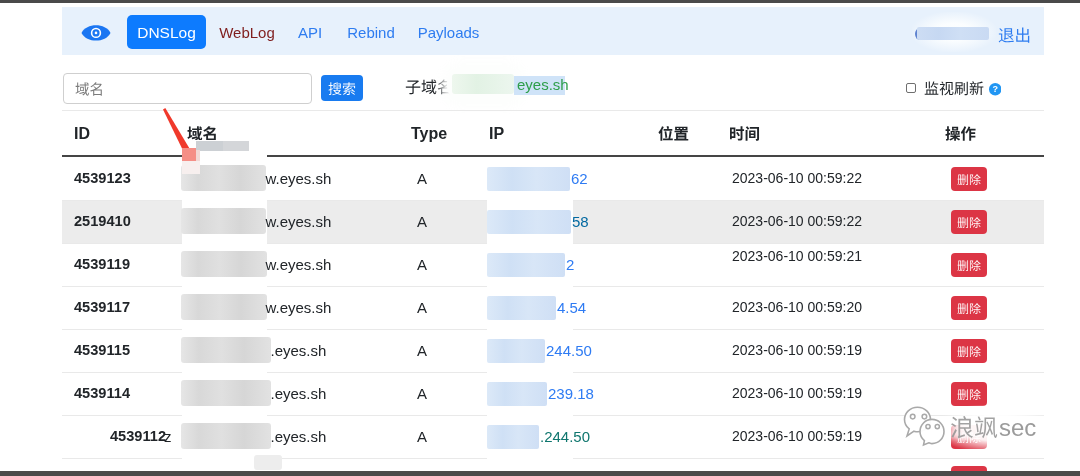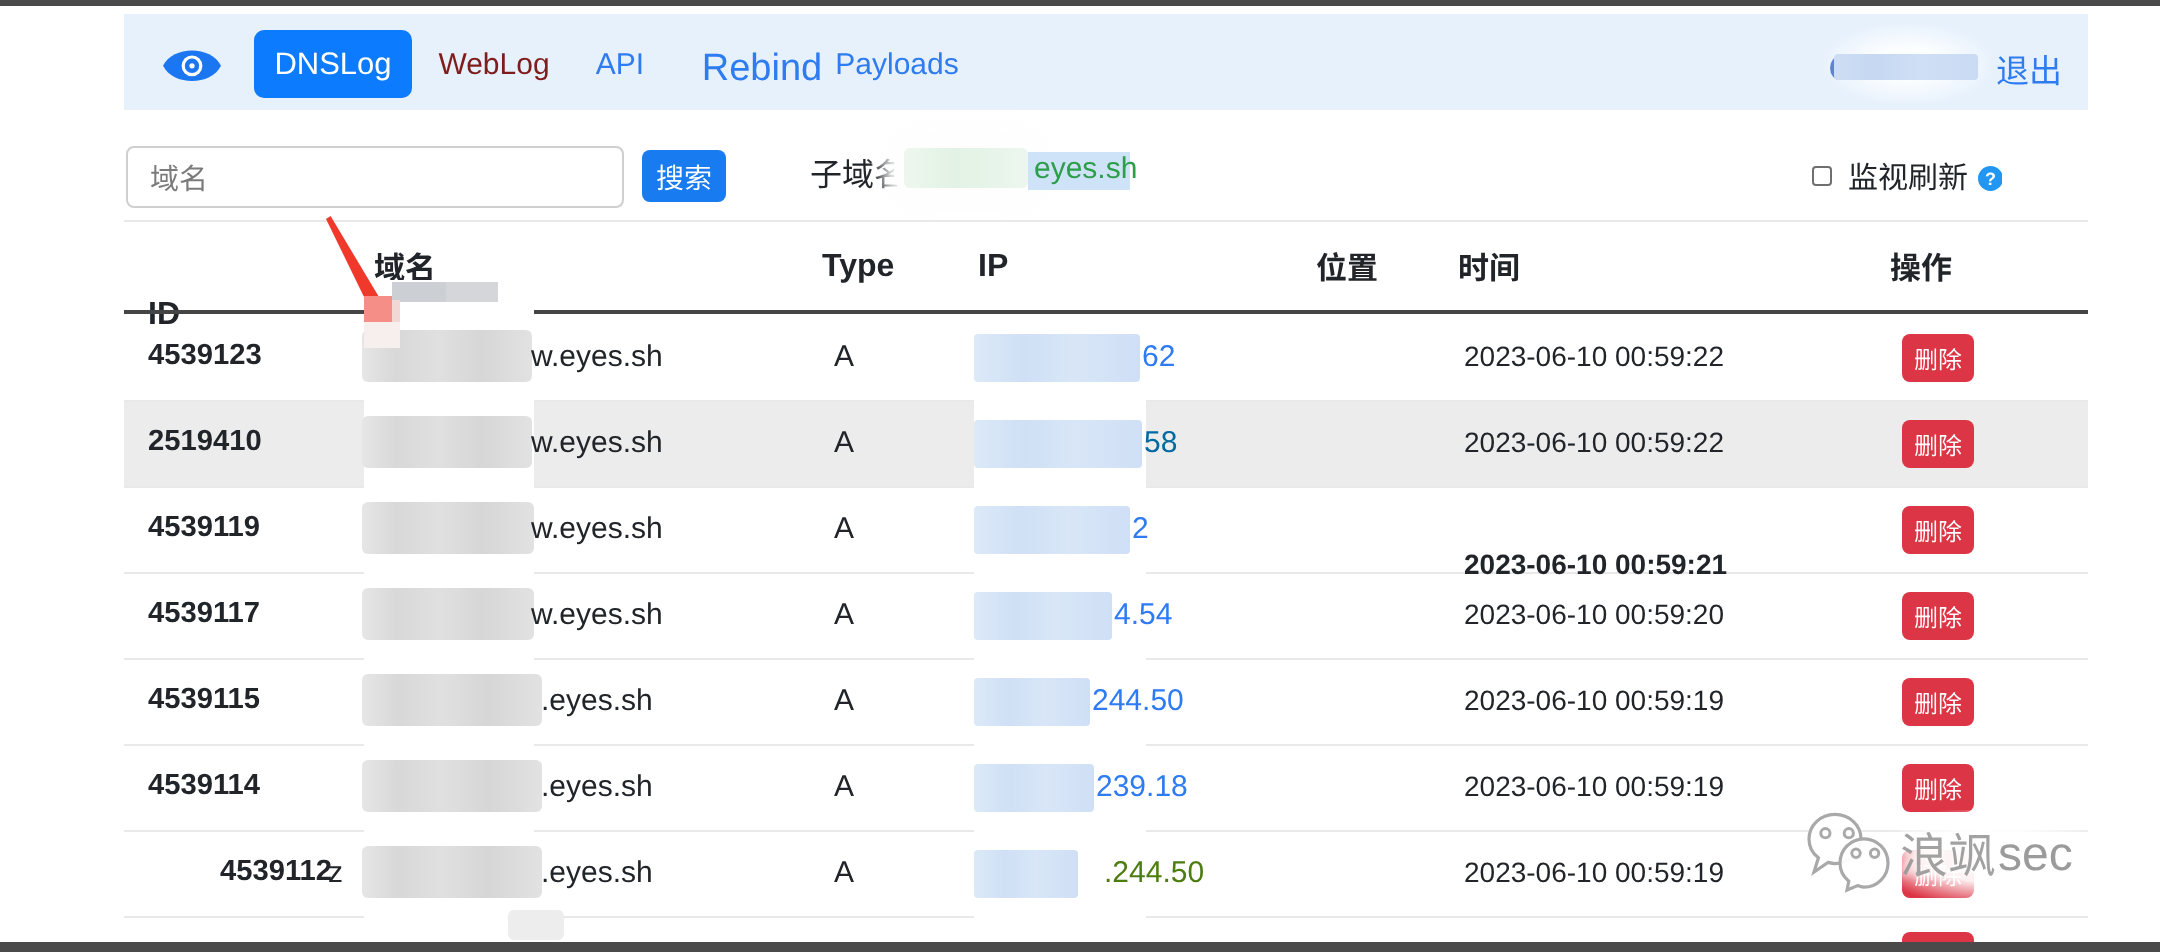--- a/index.html
+++ b/index.html
@@ -16,21 +16,21 @@
 <svg class="abs" style="left:81px;top:24.5px;" width="30" height="16" viewBox="0 0.2 30 15.8">
 <path fill="#1b76f2" d="M0.5,8 C5.5,-2.2 24.5,-2.2 29.5,8 C24.5,18.2 5.5,18.2 0.5,8 Z"></path>
 <circle cx="15" cy="8" r="5.2" fill="#fff"></circle>
 <circle cx="15" cy="8" r="3.6" fill="#1b76f2"></circle>
 <circle cx="15" cy="8" r="1.3" fill="#fff"></circle>
 </svg>
 <div class="abs" style="left:127px;top:14.5px;width:79px;height:34.5px;background:#0d7bfe;border-radius:5px;"></div>
 <div class="txt" style="left:166.5px;top:24.5px;transform:translateX(-50%);color:#fff;font-size:15.5px;">DNSLog</div>
 <div class="txt" style="left:247px;top:25px;transform:translateX(-50%);color:#7f1d1d;font-size:15px;">WebLog</div>
 <div class="txt" style="left:310px;top:25px;transform:translateX(-50%);color:#2e7cf0;font-size:15px;">API</div>
-<div class="txt" style="left:371px;top:25px;transform:translateX(-50%);color:#2e7cf0;font-size:19px;margin-left:10px;">Rebind</div>
+<div class="txt" style="left:371px;top:25px;transform:translateX(-50%);color:#2e7cf0;font-size:15px;">Rebind</div>
 <div class="txt" style="left:448.5px;top:25px;transform:translateX(-50%);color:#2e7cf0;font-size:15px;">Payloads</div>
 <div class="abs" style="left:912px;top:12px;width:84px;height:40px;background:radial-gradient(ellipse at center, rgba(252,254,255,.95) 30%, rgba(240,248,255,0) 75%);"></div>
 <div class="abs" style="left:914.5px;top:27.5px;width:10px;height:12px;background:#3b66c4;border-radius:50%;opacity:.8;"></div>
 <div class="abs" style="left:917px;top:26.5px;width:72px;height:13px;background:linear-gradient(90deg,#cdddf4,#c6d8f2 30%,#cfdff5 60%,#c9daf3);border-radius:2px;"></div>
 <svg style="position:absolute;left:998px;top:25.5px;" width="33.0" height="18.2" viewBox="0 0 2000 1100">
       <g fill="#2e7cf0" transform="translate(0 930) scale(1 -1)">
         <path transform="translate(0 0)" d="M80 760C135 711 199 641 227 595L288 640C257 686 191 753 138 800ZM780 580V483H467V580ZM780 639H467V733H780ZM384 83C404 96 435 107 644 166C642 180 640 209 641 229L467 184V420H853V795H391V216C391 174 367 154 350 145C362 131 379 101 384 83ZM560 350C667 273 796 160 856 86L912 130C878 170 825 219 767 267C821 298 882 339 933 378L873 422C835 388 773 341 719 306C683 336 646 364 611 388ZM259 484H52V414H188V105C143 88 92 48 41 -2L87 -64C141 -3 193 50 229 50C252 50 284 21 326 -3C395 -43 482 -53 600 -53C696 -53 871 -47 943 -43C945 -22 956 13 964 32C867 21 718 14 602 14C493 14 407 21 342 56C304 78 281 97 259 107Z"></path>
         <path transform="translate(1000 0)" d="M104 341V-21H814V-78H895V341H814V54H539V404H855V750H774V477H539V839H457V477H228V749H150V404H457V54H187V341Z"></path>
       </g>
     </svg>
@@ -66,21 +66,21 @@
         <path transform="translate(1000 0)" d="M450 791V259H523V725H832V259H907V791ZM154 804C190 765 229 710 247 673L308 713C290 748 250 800 211 838ZM637 649V454C637 297 607 106 354 -25C369 -37 393 -65 402 -81C552 -2 631 105 671 214V20C671 -47 698 -65 766 -65H857C944 -65 955 -24 965 133C946 138 921 148 902 163C898 19 893 -8 858 -8H777C749 -8 741 0 741 28V276H690C705 337 709 397 709 452V649ZM63 668V599H305C247 472 142 347 39 277C50 263 68 225 74 204C113 233 152 269 190 310V-79H261V352C296 307 339 250 359 219L407 279C388 301 318 381 280 422C328 490 369 566 397 644L357 671L343 668Z"></path>
         <path transform="translate(2000 0)" d="M647 736V173H718V736ZM847 821V20C847 3 842 -1 826 -2C808 -2 752 -3 693 -1C704 -24 714 -58 718 -79C792 -79 848 -76 878 -64C908 -51 920 -29 920 20V821ZM192 417V30H250V353H346V-78H411V353H515V111C515 101 513 99 503 98C494 98 467 98 430 99C440 82 449 56 451 37C499 37 531 38 552 50C573 61 578 80 578 110V417H515H411V520H574V783H106V445C106 305 101 115 29 -18C46 -26 75 -48 86 -61C163 82 174 296 174 445V520H346V417ZM174 715H503V588H174Z"></path>
         <path transform="translate(3000 0)" d="M360 213C390 163 426 95 442 51L495 83C480 125 444 190 411 240ZM135 235C115 174 82 112 41 68C56 59 82 40 94 30C133 77 173 150 196 220ZM553 744V400C553 267 545 95 460 -25C476 -34 506 -57 518 -71C610 59 623 256 623 400V432H775V-75H848V432H958V502H623V694C729 710 843 736 927 767L866 822C794 792 665 762 553 744ZM214 827C230 799 246 765 258 735H61V672H503V735H336C323 768 301 811 282 844ZM377 667C365 621 342 553 323 507H46V443H251V339H50V273H251V18C251 8 249 5 239 5C228 4 197 4 162 5C172 -13 182 -41 184 -59C233 -59 267 -58 290 -47C313 -36 320 -18 320 17V273H507V339H320V443H519V507H391C410 549 429 603 447 652ZM126 651C146 606 161 546 165 507L230 525C225 563 208 622 187 665Z"></path>
       </g>
     </svg>
 <svg class="abs" style="left:988.5px;top:83px;" width="12.5" height="12.5" viewBox="0 0 12.5 12.5">
 <circle cx="6.25" cy="6.25" r="6.25" fill="#2196f3"></circle>
 <text x="6.25" y="9.4" font-family="Liberation Sans" font-size="9" font-weight="bold" fill="#fff" text-anchor="middle">?</text>
 </svg>
 <div class="abs" style="left:62px;top:110px;width:982px;height:1px;background:#e9e9e9;"></div>
-<div class="txt" style="left:74px;top:126px;font-weight:bold;font-size:16px;margin-top:24px;">ID</div>
+<div class="txt" style="left:74px;top:126px;font-weight:bold;font-size:16px;">ID</div>
 <svg style="position:absolute;left:186.5px;top:125px;" width="31.0" height="17.1" viewBox="0 0 2000 1100">
       <g fill="#212529" transform="translate(0 930) scale(1 -1)">
         <path transform="translate(0 0)" d="M446 445H522V322H446ZM358 537V230H615V537ZM26 151 71 31C153 75 251 130 341 183L306 289L237 253V497H313V611H237V836H125V611H35V497H125V197C88 179 54 163 26 151ZM838 537C824 471 806 409 783 351C775 428 769 514 765 603H959V712H915L958 752C935 781 886 822 848 849L780 791C809 768 842 738 866 712H762C761 758 761 803 762 849H647L649 712H329V603H653C659 448 672 300 695 181C682 161 668 142 653 125L644 205C517 176 385 147 298 130L326 18C414 41 525 70 631 99C593 58 550 23 503 -7C528 -24 573 -63 589 -83C641 -46 688 -1 730 49C761 -37 803 -89 859 -89C935 -89 964 -51 981 83C956 96 923 121 900 149C897 60 889 23 875 23C851 23 829 77 811 166C870 267 914 385 945 518Z"></path>
         <path transform="translate(1000 0)" d="M236 503C274 473 320 435 359 400C256 350 143 313 28 290C50 264 78 213 90 180C140 192 189 206 238 222V-89H358V-46H735V-89H859V361H534C672 449 787 564 857 709L774 757L754 751H460C480 776 499 801 517 827L382 855C322 761 211 660 47 588C74 568 112 522 130 493C218 538 292 588 355 643H675C623 574 553 513 471 461C427 499 373 540 329 571ZM735 63H358V252H735Z"></path>
       </g>
     </svg>
 <div class="txt" style="left:411px;top:126px;font-weight:bold;font-size:16px;">Type</div>
 <div class="txt" style="left:489px;top:126px;font-weight:bold;font-size:16px;">IP</div>
 <svg style="position:absolute;left:658px;top:125px;" width="31.0" height="17.1" viewBox="0 0 2000 1100">
       <g fill="#212529" transform="translate(0 930) scale(1 -1)">
@@ -140,21 +140,21 @@
         <path transform="translate(0 0)" d="M709 729V164H770V729ZM854 823V5C854 -10 849 -14 836 -14C823 -14 781 -15 733 -13C743 -32 753 -62 755 -80C819 -80 860 -78 885 -67C910 -56 920 -36 920 5V823ZM44 450V381H108V331C108 207 103 59 39 -43C55 -50 82 -69 94 -81C162 27 171 199 171 332V381H264V12C264 1 260 -3 250 -3C239 -3 207 -4 171 -3C180 -20 188 -51 190 -69C243 -69 277 -67 298 -55C320 -44 327 -23 327 11V381H397V374C397 242 393 71 337 -46C352 -53 380 -69 392 -79C452 44 460 235 460 375V381H553V12C553 0 549 -3 539 -4C528 -4 496 -4 460 -3C469 -21 477 -51 479 -69C533 -69 566 -67 587 -56C609 -44 616 -24 616 11V381H668V450H616V808H397V450H327V808H108V450ZM171 741H264V450H171ZM460 741H553V450H460Z"></path>
         <path transform="translate(1000 0)" d="M474 221C440 149 389 74 336 22C353 12 382 -8 394 -19C445 36 502 122 541 202ZM764 200C817 136 879 47 907 -10L967 25C938 81 877 166 820 229ZM78 800V-77H145V732H274C250 665 219 576 189 505C266 426 285 358 285 303C285 271 279 244 262 233C254 226 243 224 229 223C213 222 191 222 167 225C178 205 184 177 185 158C209 157 236 157 257 159C278 162 297 168 311 179C340 199 352 241 352 296C351 358 333 430 256 513C292 592 331 691 362 774L314 803L303 800ZM371 345V276H634V7C634 -6 630 -11 614 -11C600 -12 551 -12 495 -10C507 -30 517 -59 521 -79C593 -79 639 -78 668 -66C697 -55 706 -34 706 7V276H954V345H706V467H860V533H465V467H634V345ZM661 847C595 727 470 611 344 546C362 532 383 509 394 492C493 549 590 634 664 730C749 624 835 557 924 501C935 522 957 546 975 561C882 611 789 678 702 784L725 822Z"></path>
       </g>
     </svg>
 <div class="txt" style="left:74px;top:256.8px;font-weight:bold;font-size:14.6px;">4539119</div>
 <div class="abs" style="left:181px;top:251.0px;width:86px;height:26px;background:linear-gradient(90deg,#e6e6e6,#d8d8d8 20%,#e0e0e0 45%,#d6d6d6 70%,#e2e2e2);border-radius:3px;"></div>
 <div class="txt" style="left:265.5px;top:256.5px;">w.eyes.sh</div>
 <div class="txt" style="left:417px;top:256.5px;">A</div>
 <div class="abs" style="left:487px;top:253.0px;width:78px;height:24px;background:linear-gradient(90deg,#dce9f8,#cfe0f5 30%,#d8e6f7 60%,#cfdff5);border-radius:2px;"></div>
 <div class="txt" style="left:566px;top:256.5px;color:#2e7bf3;">2</div>
-<div class="txt" style="left:732px;top:275px;font-size:14px;font-weight:bold;">2023-06-10 00:59:21</div>
+<div class="txt" style="left:732px;top:249px;font-size:14px;">2023-06-10 00:59:21</div>
 <div class="abs" style="left:950.5px;top:253.4px;width:36px;height:23.5px;background:#dc3545;border-radius:4px;"></div>
 <svg style="position:absolute;left:956.5px;top:259.0px;" width="24.0" height="13.2" viewBox="0 0 2000 1100">
       <g fill="#fff" transform="translate(0 930) scale(1 -1)">
         <path transform="translate(0 0)" d="M709 729V164H770V729ZM854 823V5C854 -10 849 -14 836 -14C823 -14 781 -15 733 -13C743 -32 753 -62 755 -80C819 -80 860 -78 885 -67C910 -56 920 -36 920 5V823ZM44 450V381H108V331C108 207 103 59 39 -43C55 -50 82 -69 94 -81C162 27 171 199 171 332V381H264V12C264 1 260 -3 250 -3C239 -3 207 -4 171 -3C180 -20 188 -51 190 -69C243 -69 277 -67 298 -55C320 -44 327 -23 327 11V381H397V374C397 242 393 71 337 -46C352 -53 380 -69 392 -79C452 44 460 235 460 375V381H553V12C553 0 549 -3 539 -4C528 -4 496 -4 460 -3C469 -21 477 -51 479 -69C533 -69 566 -67 587 -56C609 -44 616 -24 616 11V381H668V450H616V808H397V450H327V808H108V450ZM171 741H264V450H171ZM460 741H553V450H460Z"></path>
         <path transform="translate(1000 0)" d="M474 221C440 149 389 74 336 22C353 12 382 -8 394 -19C445 36 502 122 541 202ZM764 200C817 136 879 47 907 -10L967 25C938 81 877 166 820 229ZM78 800V-77H145V732H274C250 665 219 576 189 505C266 426 285 358 285 303C285 271 279 244 262 233C254 226 243 224 229 223C213 222 191 222 167 225C178 205 184 177 185 158C209 157 236 157 257 159C278 162 297 168 311 179C340 199 352 241 352 296C351 358 333 430 256 513C292 592 331 691 362 774L314 803L303 800ZM371 345V276H634V7C634 -6 630 -11 614 -11C600 -12 551 -12 495 -10C507 -30 517 -59 521 -79C593 -79 639 -78 668 -66C697 -55 706 -34 706 7V276H954V345H706V467H860V533H465V467H634V345ZM661 847C595 727 470 611 344 546C362 532 383 509 394 492C493 549 590 634 664 730C749 624 835 557 924 501C935 522 957 546 975 561C882 611 789 678 702 784L725 822Z"></path>
       </g>
     </svg>
 <div class="txt" style="left:74px;top:299.8px;font-weight:bold;font-size:14.6px;">4539117</div>
 <div class="abs" style="left:181px;top:294.0px;width:86px;height:26px;background:linear-gradient(90deg,#e6e6e6,#d8d8d8 20%,#e0e0e0 45%,#d6d6d6 70%,#e2e2e2);border-radius:3px;"></div>
 <div class="txt" style="left:265.5px;top:299.5px;">w.eyes.sh</div>
@@ -196,21 +196,21 @@
         <path transform="translate(0 0)" d="M709 729V164H770V729ZM854 823V5C854 -10 849 -14 836 -14C823 -14 781 -15 733 -13C743 -32 753 -62 755 -80C819 -80 860 -78 885 -67C910 -56 920 -36 920 5V823ZM44 450V381H108V331C108 207 103 59 39 -43C55 -50 82 -69 94 -81C162 27 171 199 171 332V381H264V12C264 1 260 -3 250 -3C239 -3 207 -4 171 -3C180 -20 188 -51 190 -69C243 -69 277 -67 298 -55C320 -44 327 -23 327 11V381H397V374C397 242 393 71 337 -46C352 -53 380 -69 392 -79C452 44 460 235 460 375V381H553V12C553 0 549 -3 539 -4C528 -4 496 -4 460 -3C469 -21 477 -51 479 -69C533 -69 566 -67 587 -56C609 -44 616 -24 616 11V381H668V450H616V808H397V450H327V808H108V450ZM171 741H264V450H171ZM460 741H553V450H460Z"></path>
         <path transform="translate(1000 0)" d="M474 221C440 149 389 74 336 22C353 12 382 -8 394 -19C445 36 502 122 541 202ZM764 200C817 136 879 47 907 -10L967 25C938 81 877 166 820 229ZM78 800V-77H145V732H274C250 665 219 576 189 505C266 426 285 358 285 303C285 271 279 244 262 233C254 226 243 224 229 223C213 222 191 222 167 225C178 205 184 177 185 158C209 157 236 157 257 159C278 162 297 168 311 179C340 199 352 241 352 296C351 358 333 430 256 513C292 592 331 691 362 774L314 803L303 800ZM371 345V276H634V7C634 -6 630 -11 614 -11C600 -12 551 -12 495 -10C507 -30 517 -59 521 -79C593 -79 639 -78 668 -66C697 -55 706 -34 706 7V276H954V345H706V467H860V533H465V467H634V345ZM661 847C595 727 470 611 344 546C362 532 383 509 394 492C493 549 590 634 664 730C749 624 835 557 924 501C935 522 957 546 975 561C882 611 789 678 702 784L725 822Z"></path>
       </g>
     </svg>
 <div class="txt" style="left:70px;top:428.8px;font-weight:bold;font-size:14.6px;margin-left:40px;">4539112</div>
 <div class="txt" style="left:164px;top:428.5px;">z</div>
 <div class="abs" style="left:181px;top:423.0px;width:90px;height:26px;background:linear-gradient(90deg,#e6e6e6,#d8d8d8 20%,#e0e0e0 45%,#d6d6d6 70%,#e2e2e2);border-radius:3px;"></div>
 <div class="txt" style="left:270.5px;top:428.5px;">.eyes.sh</div>
 <div class="txt" style="left:417px;top:428.5px;">A</div>
 <div class="abs" style="left:487px;top:425.0px;width:52px;height:24px;background:linear-gradient(90deg,#dce9f8,#cfe0f5 30%,#d8e6f7 60%,#cfdff5);border-radius:2px;"></div>
-<div class="txt" style="left:552px;top:428.5px;color:#4d7c0f;">.244.50</div>
+<div class="txt" style="left:540px;top:428.5px;color:#0f766e;">.244.50</div>
 <div class="txt" style="left:732px;top:429.0px;font-size:14px;">2023-06-10 00:59:19</div>
 <div class="abs" style="left:950.5px;top:425.4px;width:36px;height:23.5px;background:#dc3545;border-radius:4px;"></div>
 <svg style="position:absolute;left:956.5px;top:431.0px;" width="24.0" height="13.2" viewBox="0 0 2000 1100">
       <g fill="#fff" transform="translate(0 930) scale(1 -1)">
         <path transform="translate(0 0)" d="M709 729V164H770V729ZM854 823V5C854 -10 849 -14 836 -14C823 -14 781 -15 733 -13C743 -32 753 -62 755 -80C819 -80 860 -78 885 -67C910 -56 920 -36 920 5V823ZM44 450V381H108V331C108 207 103 59 39 -43C55 -50 82 -69 94 -81C162 27 171 199 171 332V381H264V12C264 1 260 -3 250 -3C239 -3 207 -4 171 -3C180 -20 188 -51 190 -69C243 -69 277 -67 298 -55C320 -44 327 -23 327 11V381H397V374C397 242 393 71 337 -46C352 -53 380 -69 392 -79C452 44 460 235 460 375V381H553V12C553 0 549 -3 539 -4C528 -4 496 -4 460 -3C469 -21 477 -51 479 -69C533 -69 566 -67 587 -56C609 -44 616 -24 616 11V381H668V450H616V808H397V450H327V808H108V450ZM171 741H264V450H171ZM460 741H553V450H460Z"></path>
         <path transform="translate(1000 0)" d="M474 221C440 149 389 74 336 22C353 12 382 -8 394 -19C445 36 502 122 541 202ZM764 200C817 136 879 47 907 -10L967 25C938 81 877 166 820 229ZM78 800V-77H145V732H274C250 665 219 576 189 505C266 426 285 358 285 303C285 271 279 244 262 233C254 226 243 224 229 223C213 222 191 222 167 225C178 205 184 177 185 158C209 157 236 157 257 159C278 162 297 168 311 179C340 199 352 241 352 296C351 358 333 430 256 513C292 592 331 691 362 774L314 803L303 800ZM371 345V276H634V7C634 -6 630 -11 614 -11C600 -12 551 -12 495 -10C507 -30 517 -59 521 -79C593 -79 639 -78 668 -66C697 -55 706 -34 706 7V276H954V345H706V467H860V533H465V467H634V345ZM661 847C595 727 470 611 344 546C362 532 383 509 394 492C493 549 590 634 664 730C749 624 835 557 924 501C935 522 957 546 975 561C882 611 789 678 702 784L725 822Z"></path>
       </g>
     </svg>
 <div class="abs" style="left:254px;top:455px;width:28px;height:15px;background:#ededed;border-radius:3px;"></div>
 <div class="abs" style="left:950.5px;top:465.5px;width:36px;height:5px;background:#dc3545;border-radius:4px 4px 0 0;"></div>

